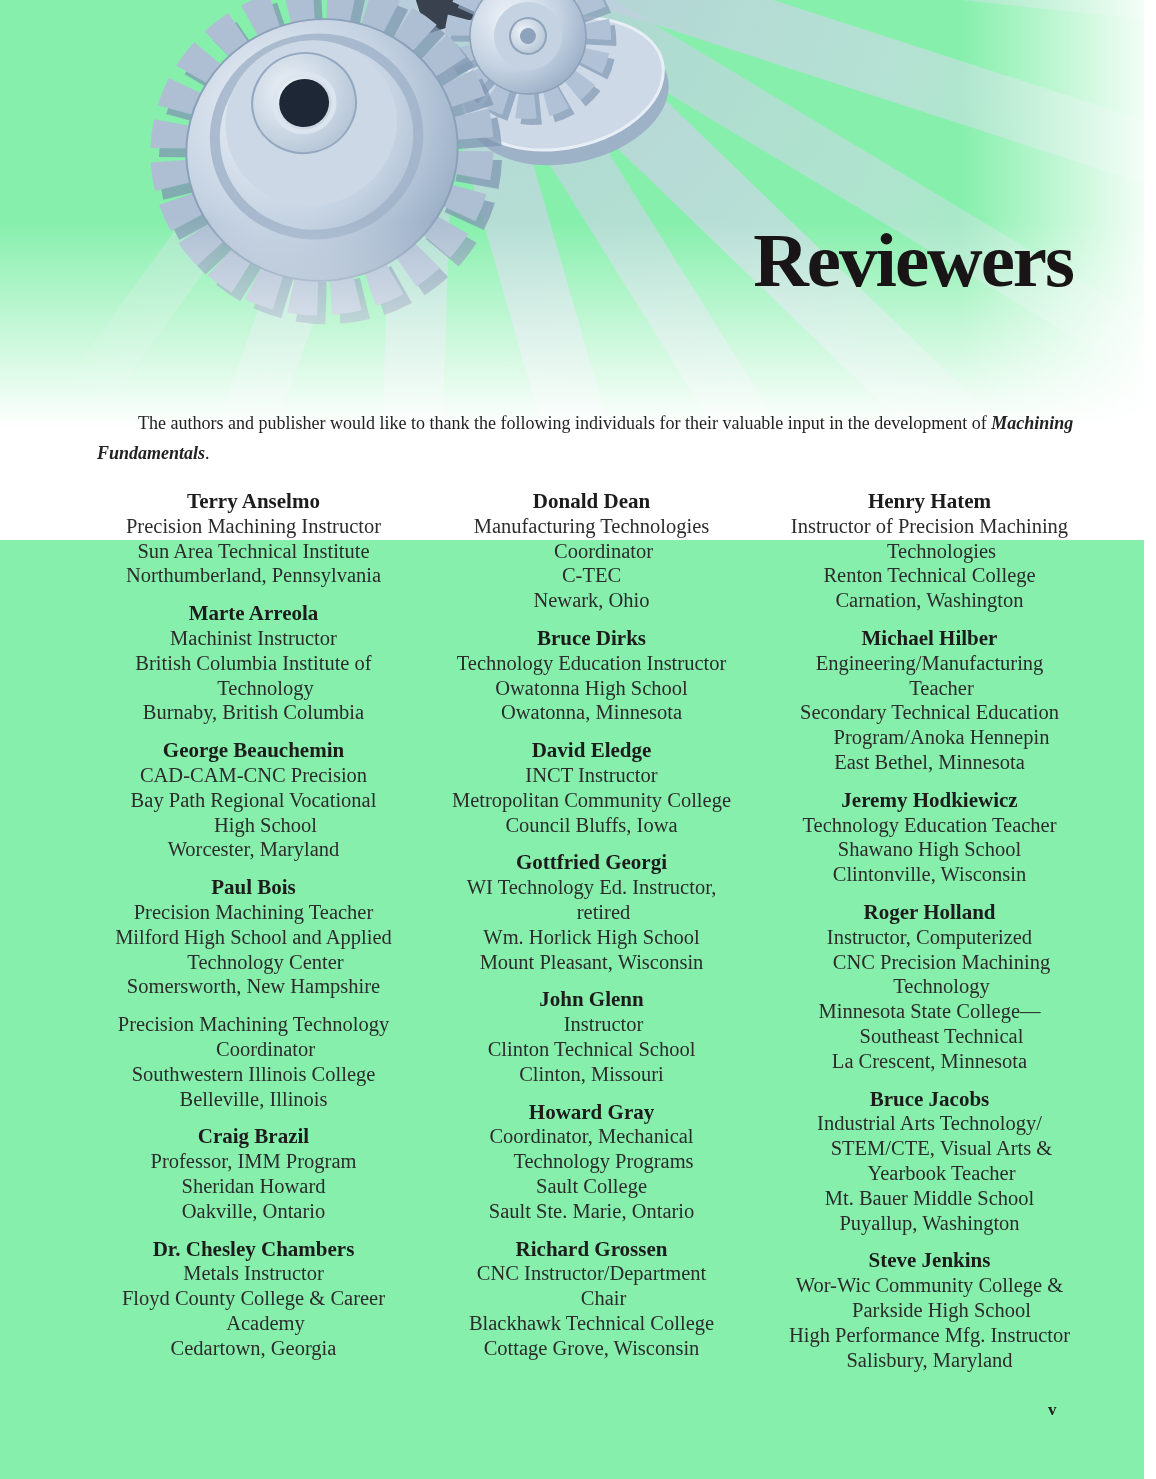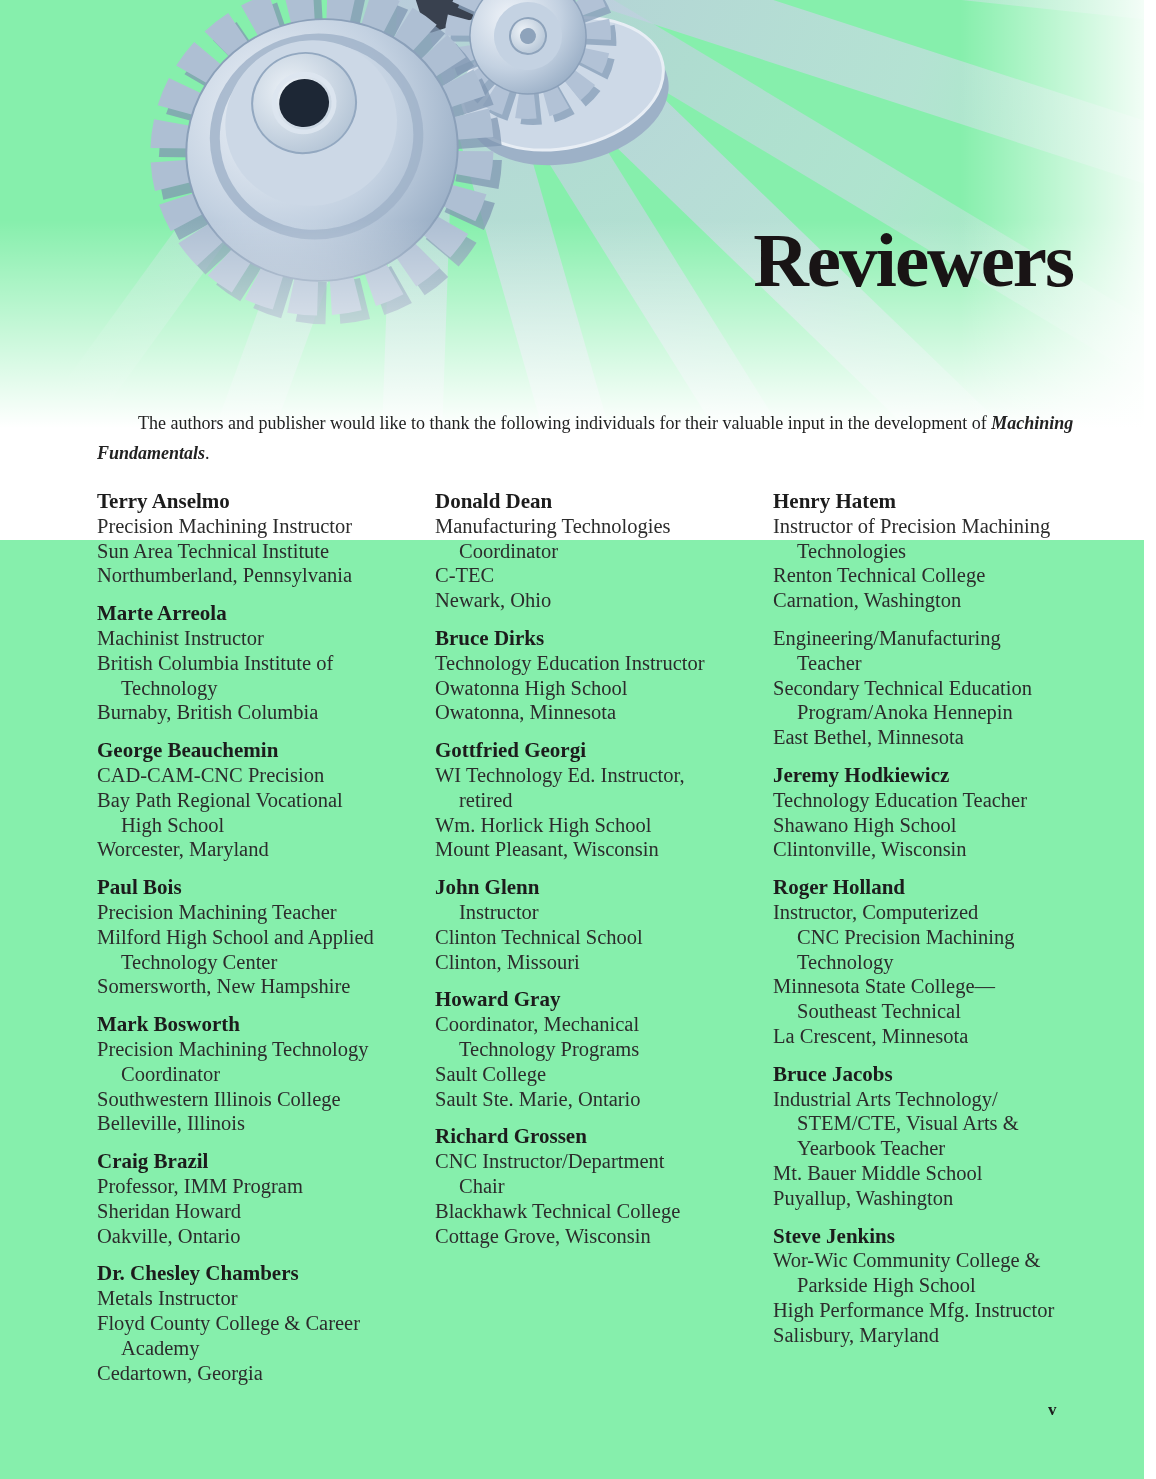--- a/index.html
+++ b/index.html
@@ -32,21 +32,21 @@
     text-indent:41px;
   }
   .intro .book{font-weight:bold;font-style:italic;}
   .columns{
     position:absolute;
     left:97px;top:489px;width:990px;
     display:grid;
     grid-template-columns:313px 313px 313px;
     column-gap:25px;
   }
-  .entry{margin:0 0 13px 0;}
+  .entry{margin:0 0 13px 0;text-align:center;}
   .entry-name{
     font-weight:bold;
     font-size:21px;line-height:24.8px;
     color:#1c1c1c;
     white-space:nowrap;
   }
   .entry-line{
     font-size:20.5px;line-height:24.8px;
     color:#2c2c2c;
     white-space:nowrap;
@@ -161,21 +161,20 @@
           <div class="entry-line">Worcester, Maryland</div>
         </div>
         <div class="entry">
           <div class="entry-name">Paul Bois</div>
           <div class="entry-line">Precision Machining Teacher</div>
           <div class="entry-line">Milford High School and Applied</div>
           <div class="entry-line indent">Technology Center</div>
           <div class="entry-line">Somersworth, New Hampshire</div>
         </div>
         <div class="entry">
-          <div class="entry-name">Mark Bosworth</div>
           <div class="entry-line">Precision Machining Technology</div>
           <div class="entry-line indent">Coordinator</div>
           <div class="entry-line">Southwestern Illinois College</div>
           <div class="entry-line">Belleville, Illinois</div>
         </div>
         <div class="entry">
           <div class="entry-name">Craig Brazil</div>
           <div class="entry-line">Professor, IMM Program</div>
           <div class="entry-line">Sheridan Howard</div>
           <div class="entry-line">Oakville, Ontario</div>
@@ -196,20 +195,26 @@
           <div class="entry-line">C-TEC</div>
           <div class="entry-line">Newark, Ohio</div>
         </div>
         <div class="entry">
           <div class="entry-name">Bruce Dirks</div>
           <div class="entry-line">Technology Education Instructor</div>
           <div class="entry-line">Owatonna High School</div>
           <div class="entry-line">Owatonna, Minnesota</div>
         </div>
         <div class="entry">
+          <div class="entry-name">David Eledge</div>
+          <div class="entry-line">INCT Instructor</div>
+          <div class="entry-line">Metropolitan Community College</div>
+          <div class="entry-line">Council Bluffs, Iowa</div>
+        </div>
+        <div class="entry">
           <div class="entry-name">Gottfried Georgi</div>
           <div class="entry-line">WI Technology Ed. Instructor,</div>
           <div class="entry-line indent">retired</div>
           <div class="entry-line">Wm. Horlick High School</div>
           <div class="entry-line">Mount Pleasant, Wisconsin</div>
         </div>
         <div class="entry">
           <div class="entry-name">John Glenn</div>
           <div class="entry-line indent">Instructor</div>
           <div class="entry-line">Clinton Technical School</div>
@@ -232,20 +237,21 @@
       </div>
       <div class="col">
         <div class="entry">
           <div class="entry-name">Henry Hatem</div>
           <div class="entry-line">Instructor of Precision Machining</div>
           <div class="entry-line indent">Technologies</div>
           <div class="entry-line">Renton Technical College</div>
           <div class="entry-line">Carnation, Washington</div>
         </div>
         <div class="entry">
+          <div class="entry-name">Michael Hilber</div>
           <div class="entry-line">Engineering/Manufacturing</div>
           <div class="entry-line indent">Teacher</div>
           <div class="entry-line">Secondary Technical Education</div>
           <div class="entry-line indent">Program/Anoka Hennepin</div>
           <div class="entry-line">East Bethel, Minnesota</div>
         </div>
         <div class="entry">
           <div class="entry-name">Jeremy Hodkiewicz</div>
           <div class="entry-line">Technology Education Teacher</div>
           <div class="entry-line">Shawano High School</div>

